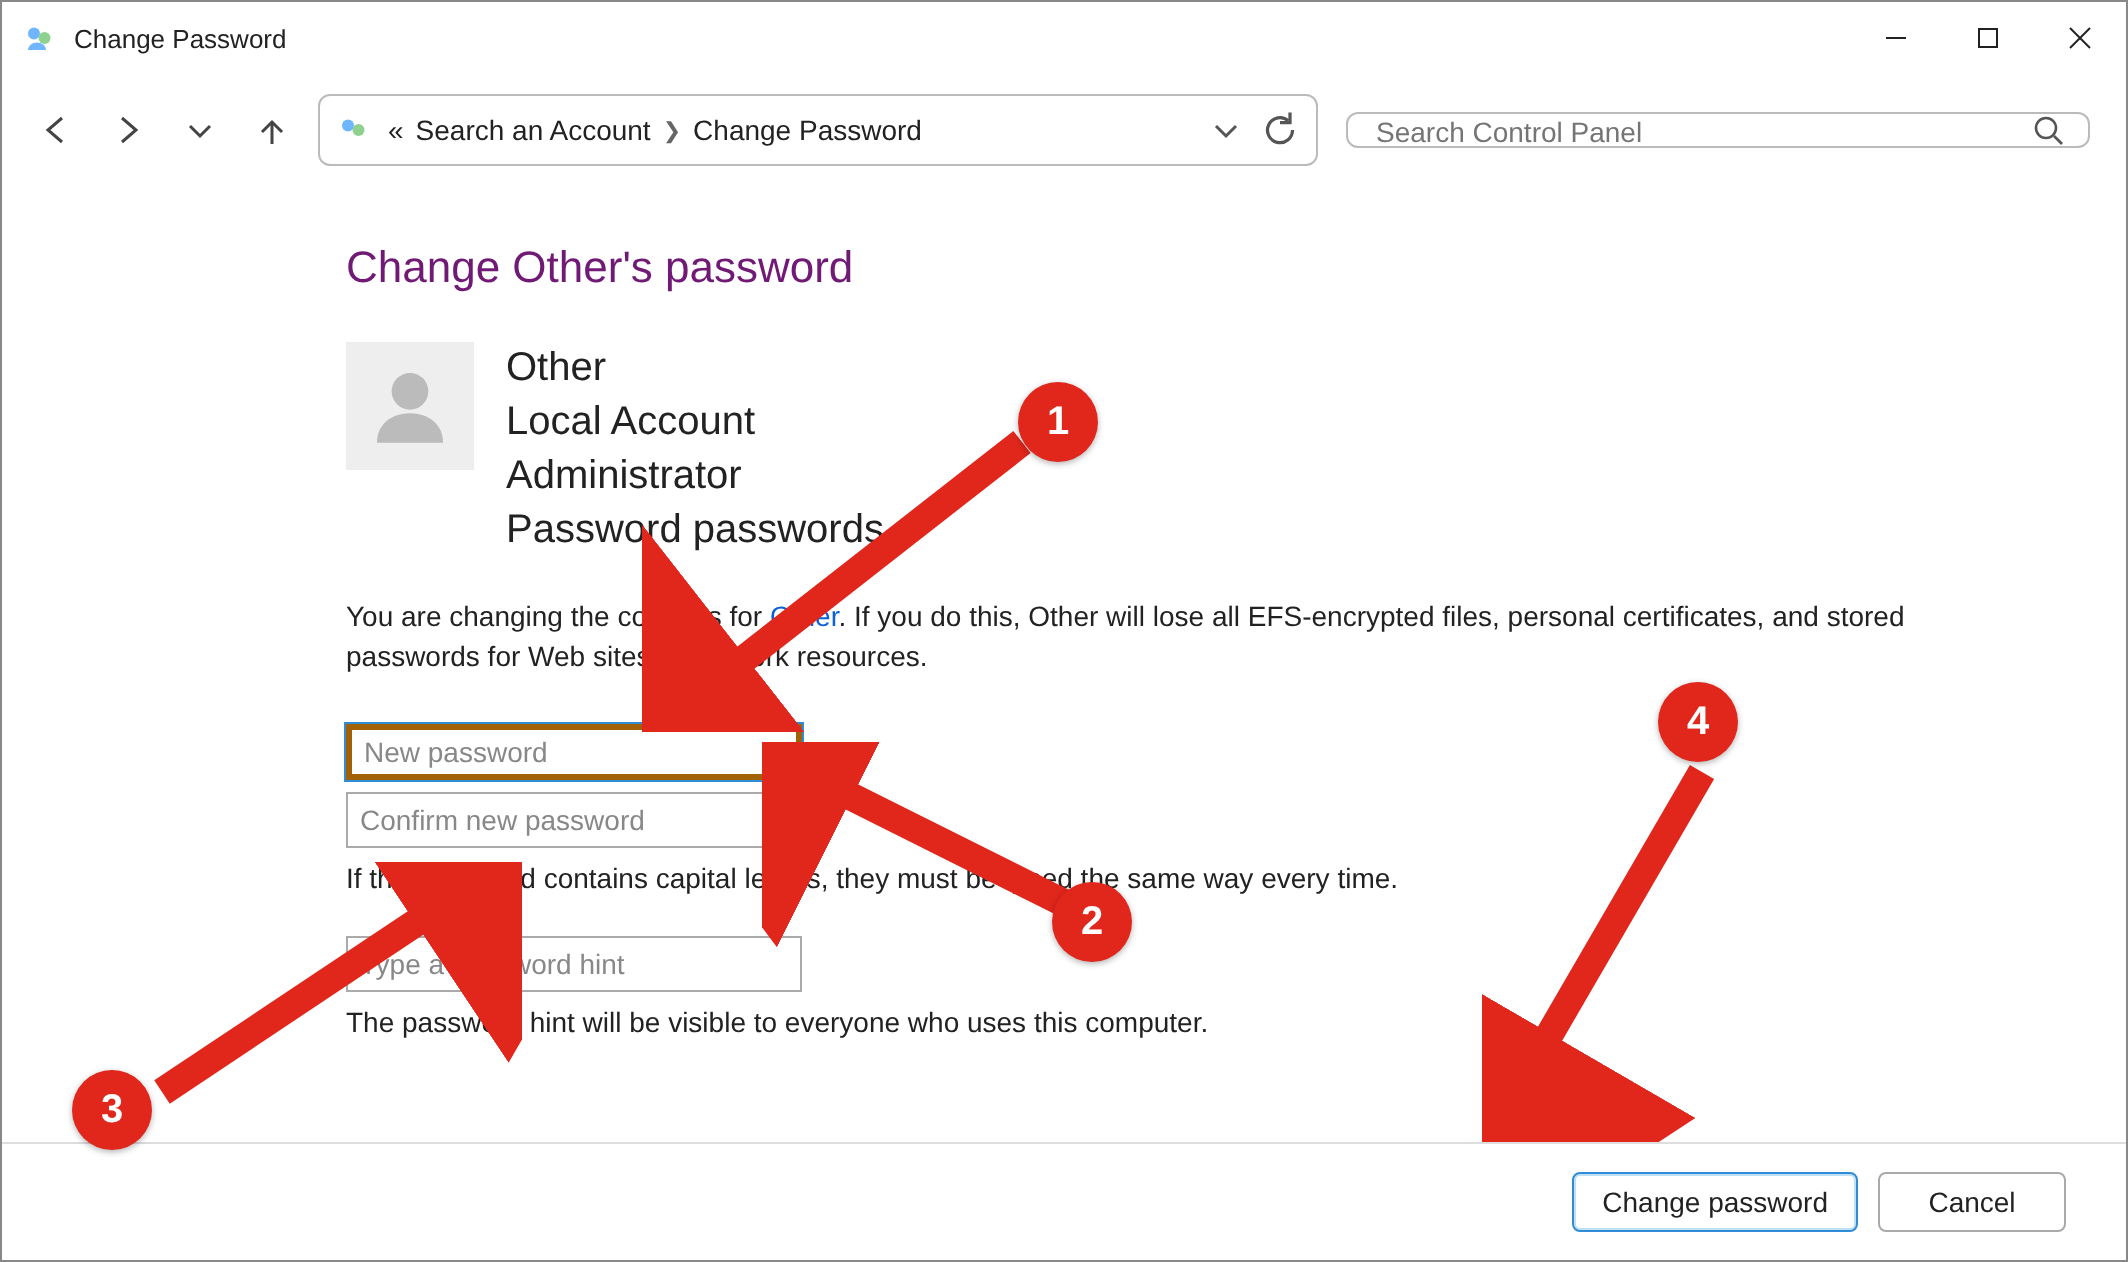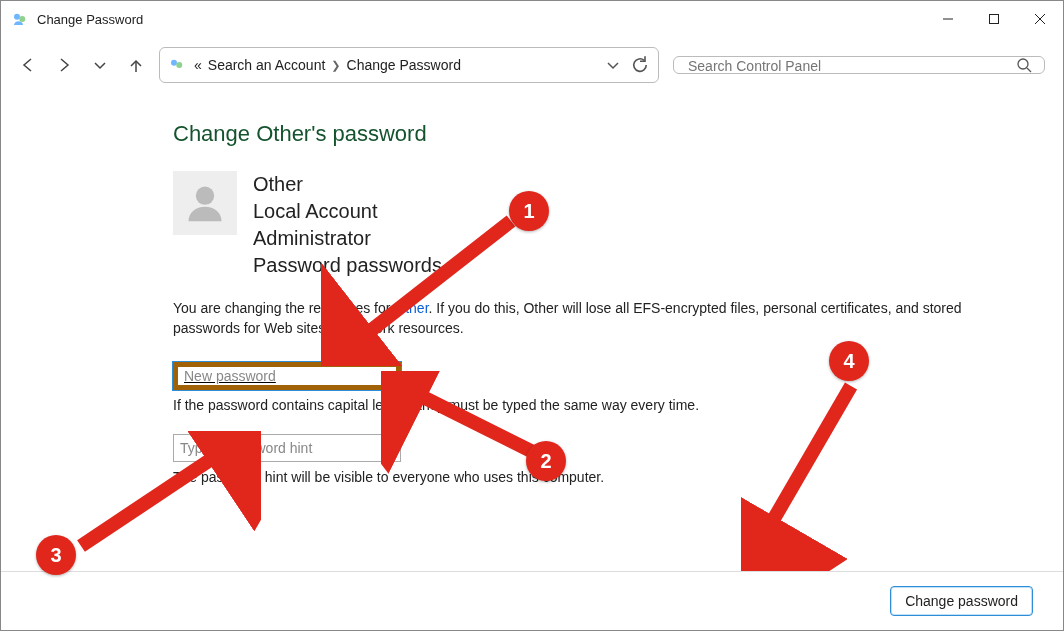--- a/index.html
+++ b/index.html
@@ -21,30 +21,30 @@
   .addressbar { flex:0 0 500px; height:36px; border:1px solid #bbb; border-radius:6px; display:flex; align-items:center; padding:0 8px; gap:8px; background:#fff;}
   .addressbar .bc { display:flex; align-items:center; gap:6px; flex:1; overflow:hidden; font-size:14px; color:#222;}
   .addressbar .sep { font-size:11px; color:#666;}
   .addressbar .bc-dropdown { margin-left:auto; }
   .addressbar .refresh { width:20px; height:20px; display:flex; align-items:center; justify-content:center;}
   .searchbox { flex:1; height:18px; border:1px solid #bbb; border-radius:6px; display:flex; align-items:flex-start; padding:0 12px; background:#fff; color:#888;}
   .searchbox input { border:none; outline:none; flex:1; font-size:14px; color:#222; background:transparent;}
   .searchbox .sicon { width:16px; height:16px; }
   
   .content { padding: 20px 40px 0 172px; }
-  .page-heading { font-size:22px; color:#14532d; font-weight:400; margin:0 0 24px 0;}
+  .page-heading { font-size:22px; color:#701a75; font-weight:400; margin:0 0 24px 0;}
   .user-block { display:flex; gap:16px; margin-bottom:20px; align-items:flex-start;}
   .avatar { width:64px; height:64px; background:#eee; display:flex; align-items:center; justify-content:center; }
   .avatar svg { width:44px; height:44px; fill:#bbb;}
   .user-info .uname { font-size:20px; }
   .user-info div { line-height:1.35; font-size:20px;}
   .warn-link { color:#0b5fd8; cursor:pointer; }
   .warn-text { line-height:1.4; margin-bottom:24px;}
   .field { display:block; width:228px; height:28px; border:1px solid #aaa; padding:3px 6px; font-size:14px; margin-bottom:6px; background:#fff;}
-  .field.focus { border:5px solid #a16207; outline:1px solid #2e8dd6;text-decoration:underline;}
+  .field.focus { border:3px solid #a16207; outline:1px solid #2e8dd6;}
   .field::placeholder { color:#888;}
   .hint-text { margin: 2px 0 18px 0; line-height:1.4;}
   
   .bottom { position:absolute; left:0; right:0; bottom:0; border-top:1px solid #ddd; padding:14px 30px; display:flex; justify-content:flex-end; gap:10px;}
   .btn { height:30px; min-width:94px; border:1px solid #aaa; border-radius:4px; background:#fff; font-size:14px; padding:0 14px; display:flex; align-items:center; justify-content:center; cursor:pointer;}
   .btn.primary { border:1px solid #2e8dd6; box-shadow: inset 0 0 0 1px #bfe0f7;}
   
   .ann-circle { position:absolute; width:40px; height:40px; background:#e1261c; border-radius:50%; color:#fff; font-size:20px; font-weight:bold; display:flex; align-items:center; justify-content:center; box-shadow:0 1px 3px rgba(0,0,0,.3); z-index:30;}
   .ann-arrow { position:absolute; z-index:20; }
 </style>
@@ -156,32 +156,34 @@
       </div>
       <div class="user-info">
         <div class="uname">Other</div>
         <div>Local Account</div>
         <div>Administrator</div>
         <div>Password passwords</div>
       </div>
     </div>
 
     <div class="warn-text">
-      <span>You are changing the resources for </span><span class="warn-link">Other</span><span>. If you do this, Other will lose all EFS-encrypted files, personal certificates, and stored passwords for Web sites or network resources.</span>
+      <span>You are changing the contains for </span><span class="warn-link">Other</span><span>. If you do this, Other will lose all EFS-encrypted files, personal certificates, and stored passwords for Web sites or network resources.</span>
     </div>
 
     <input class="field focus" type="password" placeholder="New password" style="">
+    <input class="field" type="password" placeholder="Confirm new password" style="">
     <div class="hint-text">If the password contains capital letters, they must be typed the same way every time.</div>
 
     <input class="field" type="text" placeholder="Type a password hint" style="">
     <div class="hint-text">The password hint will be visible to everyone who uses this computer.</div>
   </div>
 
   <div class="bottom">
     <div class="btn primary">Change password</div>
+    <div class="btn">Cancel</div>
   </div>
 
   <svg class="ann-arrow" style="left:320px; top:195px; width:220px; height:170px;" viewBox="0 0 220 170">
     <defs>
         <marker id="ah1" markerWidth="12" markerHeight="12" refX="2" refY="6" orient="auto">
           <path d="M0,0 L0,12 L12,6 z" fill="#e1261c"></path>
         </marker>
       </defs>
     <line x1="190" y1="25" x2="30" y2="150" stroke="#e1261c" stroke-width="14" marker-end="url(#ah1)"></line>
   </svg>

